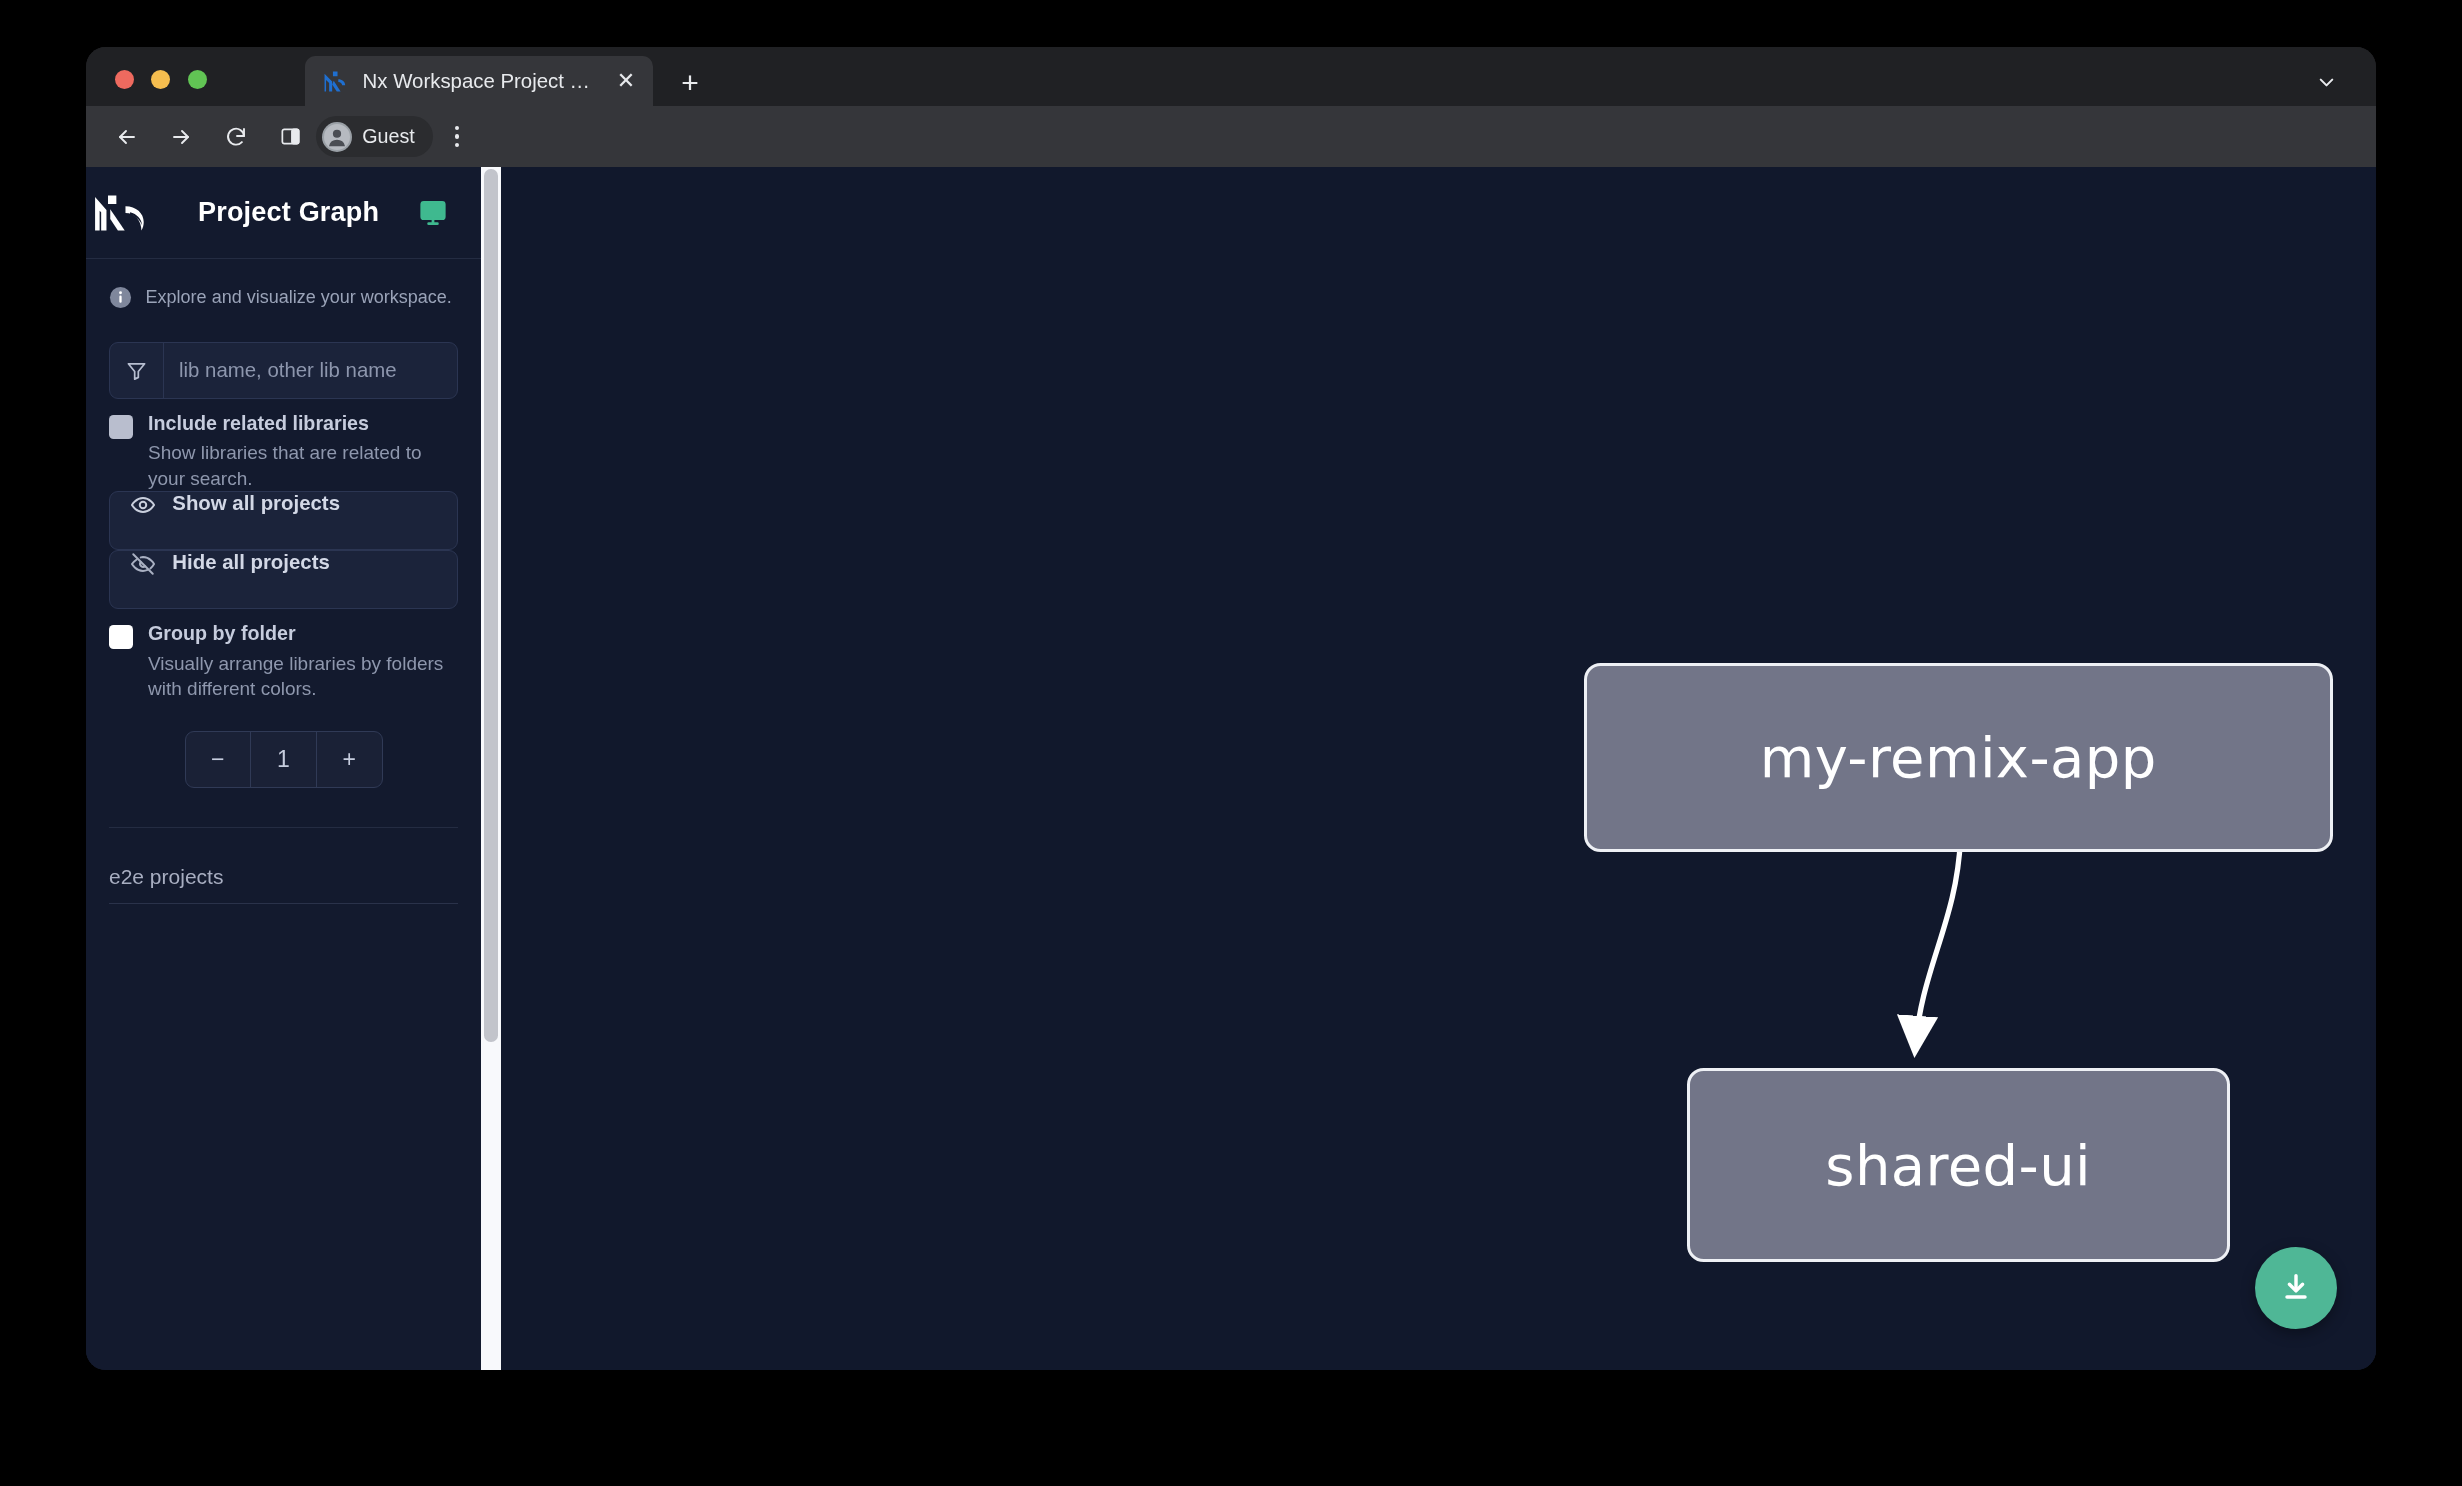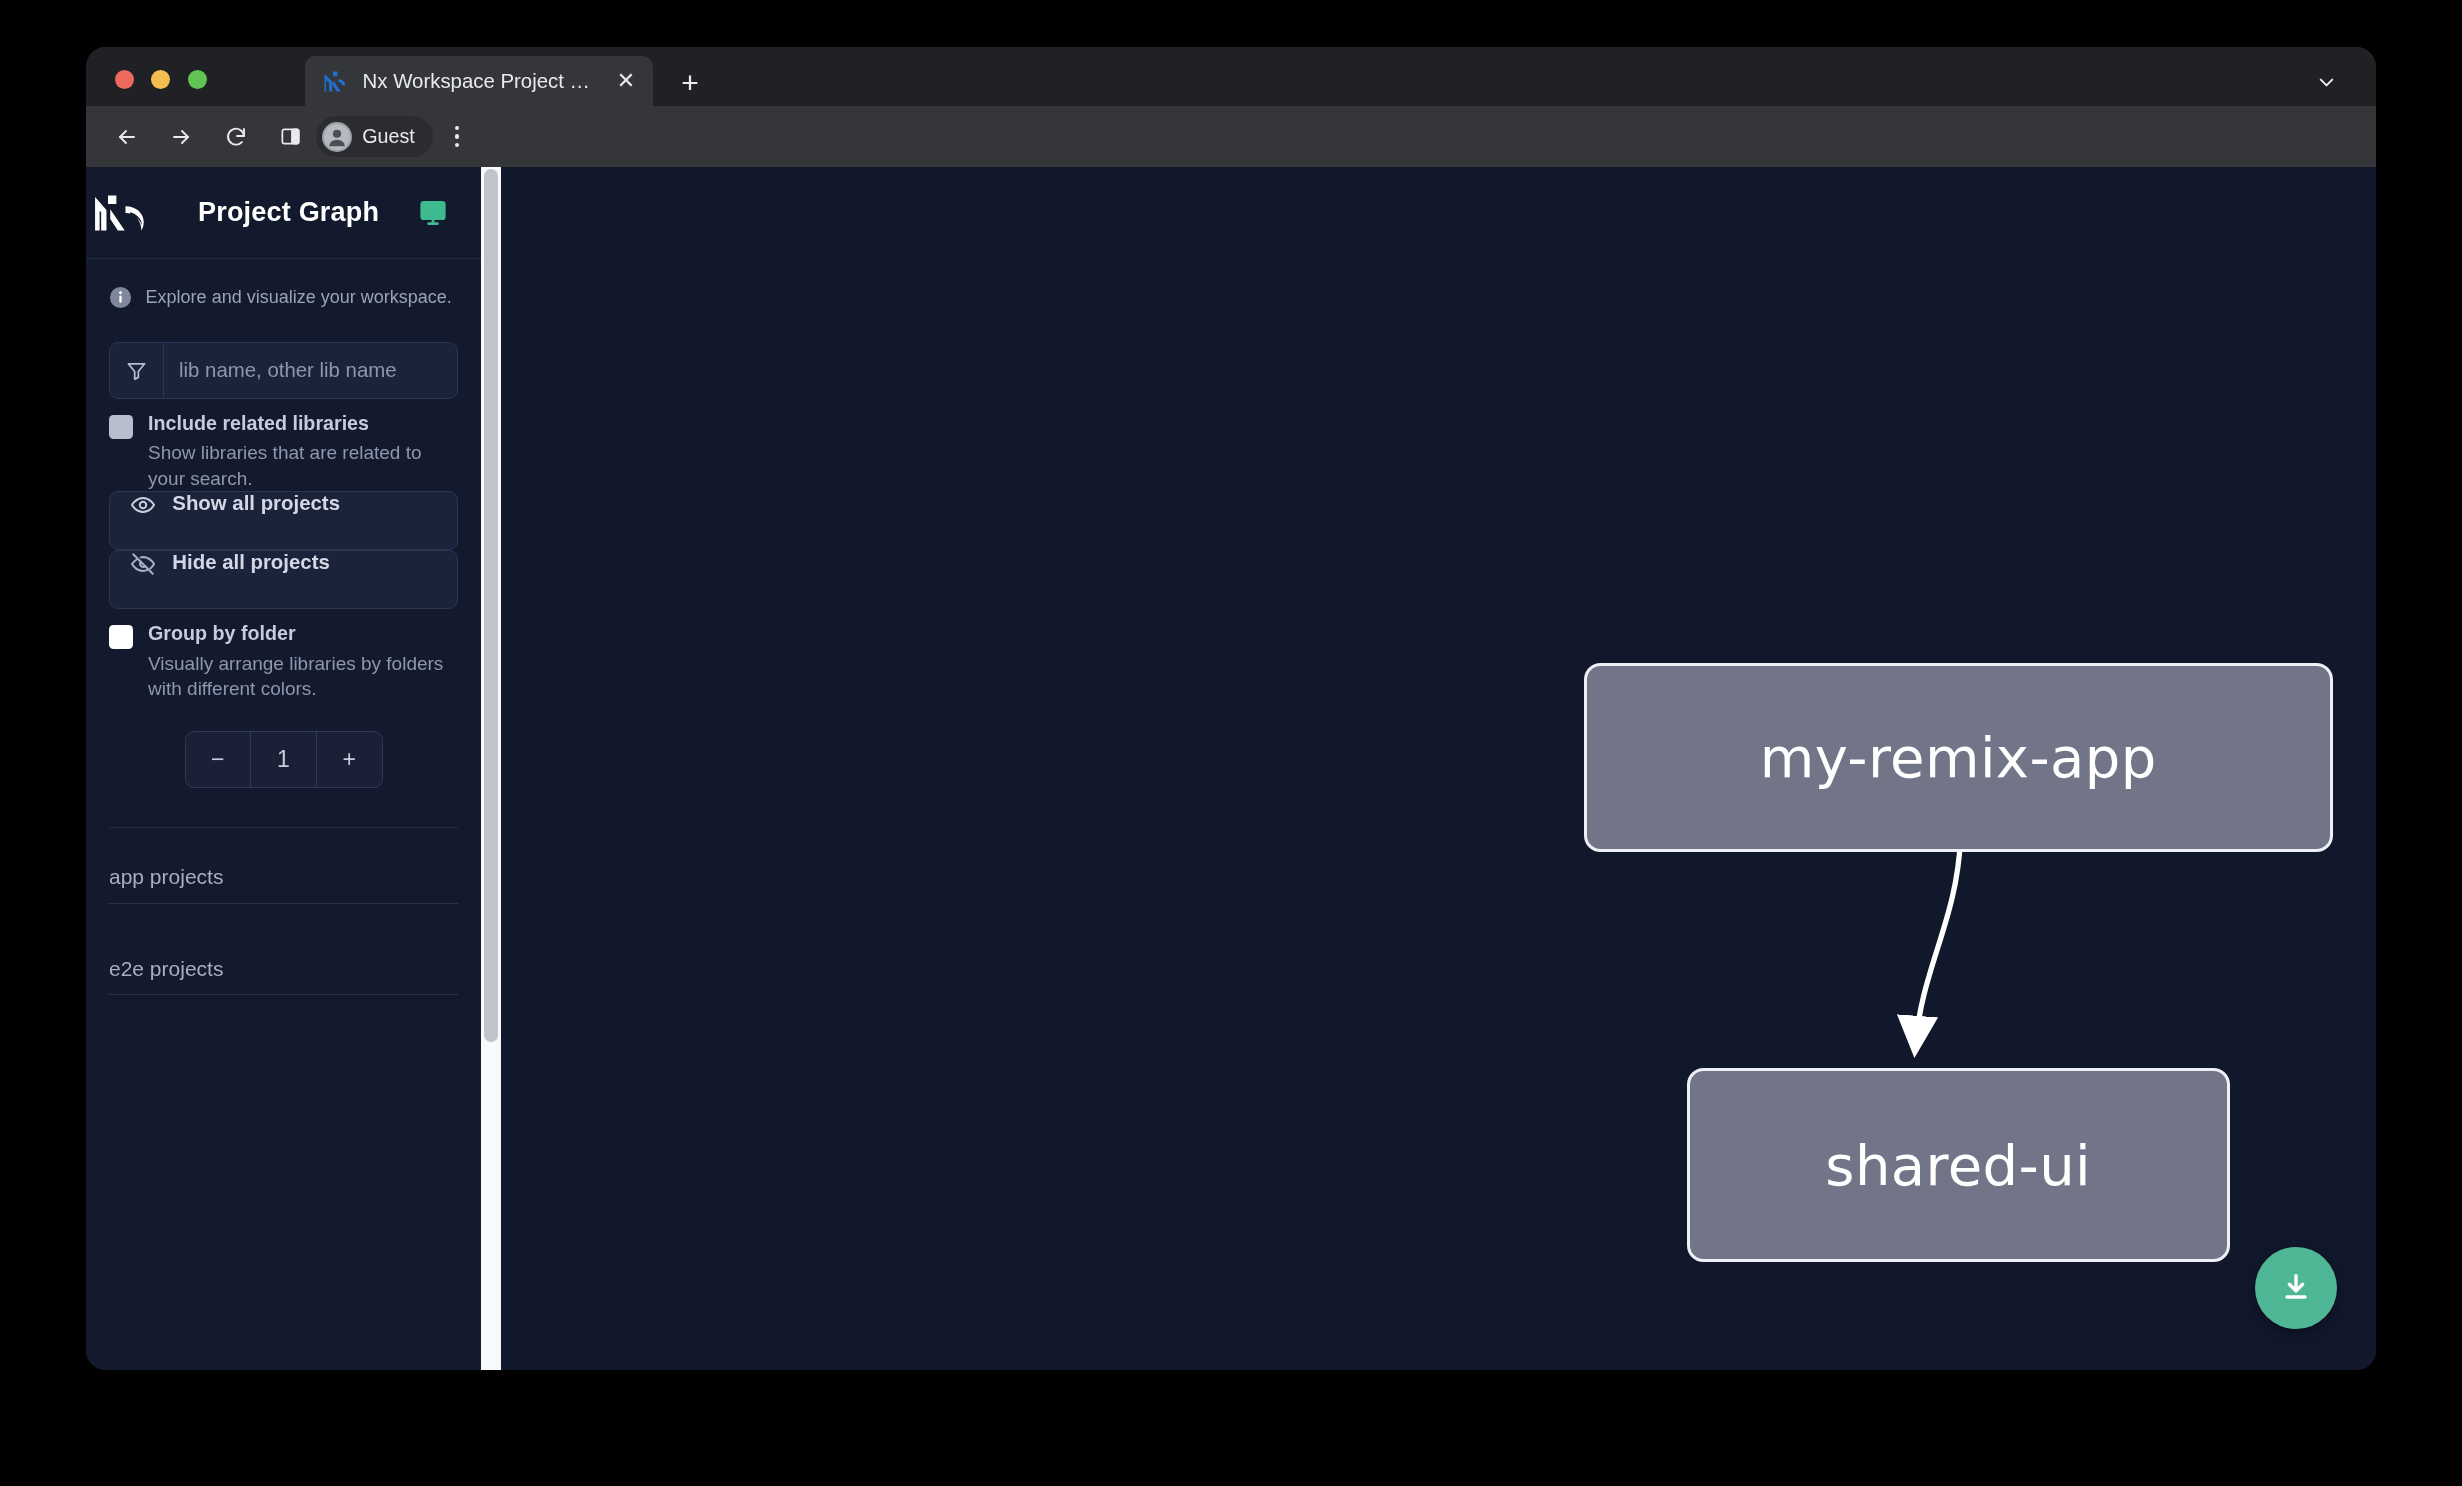--- a/index.html
+++ b/index.html
@@ -459,23 +459,20 @@
 
 
           <div class="stepper">
             <button>−</button>
             <span class="sep">1</span>
             <button class="sep">+</button>
           </div>
 
           <div class="sb-sections">
             <div class="sb-section">
-              <div class="sb-section-label">app projects</div>
-            </div>
-            <div class="sb-section">
               <div class="sb-section-label">e2e projects</div>
             </div>
           </div>
 
         </div>
       </aside>
 
       <div class="scroll-gutter">
         <div class="scroll-thumb"></div>
       </div>

